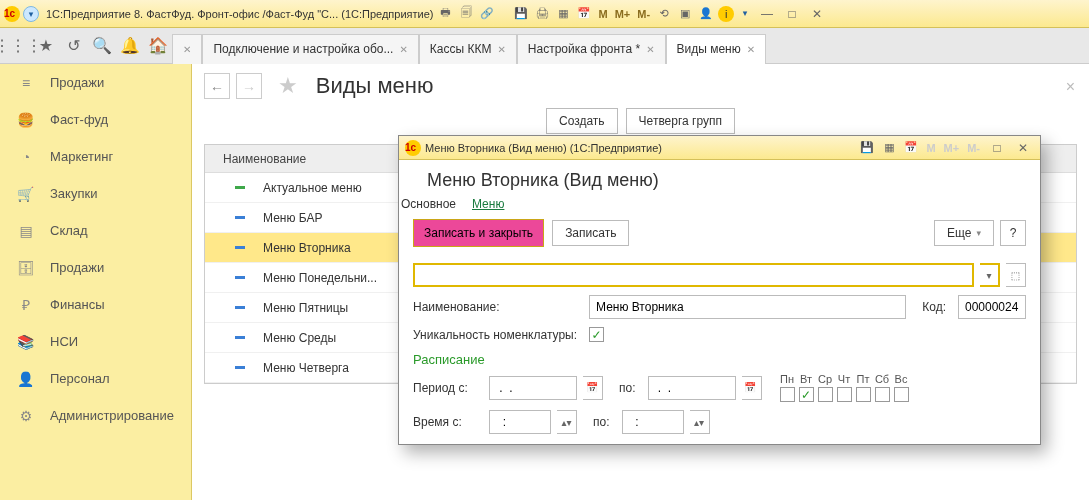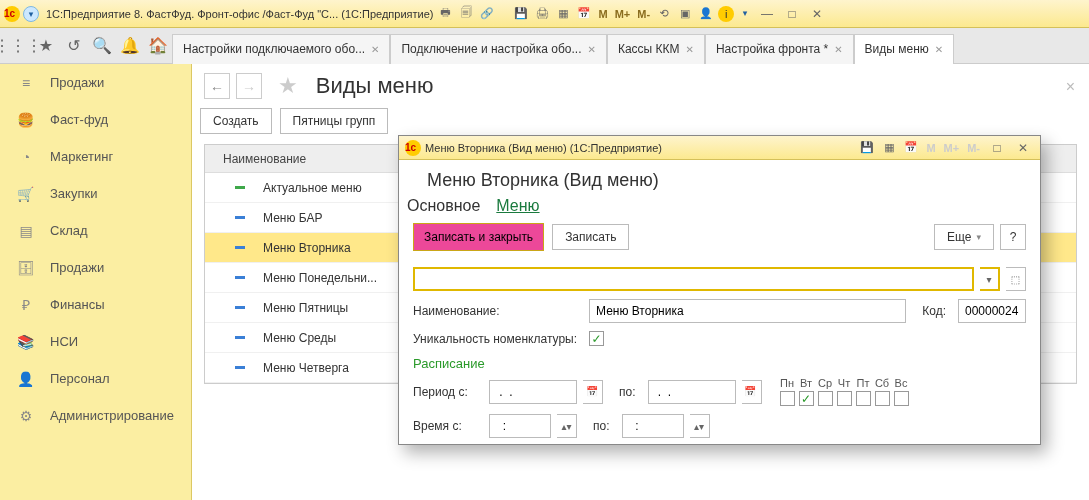--- a/index.html
+++ b/index.html
@@ -21,35 +21,35 @@
 .sidebar { width:192px; background:#fbeea2; border-right:1px solid #dcc863;}
 .sb-item { height:37px; display:flex; align-items:center; padding-left:18px; gap:16px; color:#555; font-size:13px; cursor:pointer;}
 .sb-icon { width:16px; height:16px; display:flex; align-items:center; justify-content:center; color:#888; font-size:14px;}
 .main { flex:1; background:#fff; position:relative;}
 .toolbar { height:44px; display:flex; align-items:center; padding:0 12px; gap:6px;}
 .navbtn { width:26px; height:26px; border:1px solid #ccc; background:#fff; display:flex; align-items:center; justify-content:center; color:#888; font-size:14px;}
 .navbtn.dis { color:#ccc;}
 .star { color:#ccc; font-size:22px; margin-left:10px;}
 .page-title { font-size:22px; color:#333; margin-left:12px;}
 .page-close { position:absolute; right:14px; top:14px; color:#bbb; font-size:16px;}
-.actionrow { padding:0 8px 10px; display:flex; gap:8px;}
+.actionrow { padding:0 8px 10px; display:flex; gap:8px;justify-content:center;}
 .btn { padding:5px 12px; border:1px solid #bbb; background:#fff; font-size:12px; color:#333; cursor:pointer; display:inline-flex; align-items:center; gap:3px;}
 .btn .drop { font-size:9px; color:#888; margin-left:2px;}
 .listpanel { margin:0 12px; border:1px solid #ccc;}
 .listhead { height:28px; background:#eee; border-bottom:1px solid #ddd; padding-left:18px; font-size:12px; color:#444; display:flex; align-items:center;}
 .listrow { height:30px; display:flex; align-items:center; padding-left:30px; gap:18px; border-bottom:1px solid #f0f0f0; font-size:12px; color:#333;}
 .listrow.sel { background:#ffe88a;}
 .row-marker { width:10px; height:3px; background:#3a7fd6;}
 .row-marker.green { width:10px; height:3px; background:#3fa84a;}
 
 .modal { position:absolute; left:398px; top:135px; width:643px; height:310px; background:#fff; border:1px solid #888; box-shadow:6px 8px 16px rgba(0,0,0,.3);}
 .m-title { height:24px; background:linear-gradient(#fef4cd,#fce98f); border-bottom:1px solid #d4c05a; display:flex; align-items:center; padding:0 6px; gap:4px;font-size:11px;}
 .m-title .spacer{flex:1;}
 .m-head { font-size:18px; color:#333; padding:10px 28px 6px;}
-.m-tabs { padding:0 8px 8px; display:flex; gap:16px; font-size:16px;}
+.m-tabs { padding:0 2px 8px; display:flex; gap:16px; font-size:12px;}
 .m-tab { color:#333;}
 .m-tab.link { color:#1a7a3e; text-decoration:underline;}
 .m-actions { padding:0 14px 12px; display:flex; gap:8px; align-items:center;}
 .btn-primary { background:#ec4899; border:1px solid #caa617; padding:6px 10px; font-weight:normal; font-size:12px;}
 .m-actions .right { margin-left:auto; display:flex; gap:6px;}
 .qmark { width:26px; height:26px; border:1px solid #bbb; display:flex; align-items:center; justify-content:center;}
 .form-row { display:flex; align-items:center; padding:4px 14px; gap:6px; font-size:12px;}
 .form-row .lbl { width:170px; color:#333;}
 .form-row.highlight .lbl{ width:170px;}
 .input { border:1px solid #bbb; height:24px; padding:0 6px; font-size:12px;}
@@ -92,21 +92,20 @@
 </div>
 
 <div class="tabrow">
   <div class="tabtool">⋮⋮⋮</div>
   <div class="tabtool">★</div>
   <div class="tabtool">↺</div>
   <div class="tabtool">🔍</div>
   <div class="tabtool">🔔</div>
   <div class="tabtool">🏠</div>
   <div class="tab">
-      <span>Настройки подключаемого обо...</span>
       <span class="close">✕</span>
     </div>
   <div class="tab">
       <span>Подключение и настройка обо...</span>
       <span class="close">✕</span>
     </div>
   <div class="tab">
       <span>Кассы ККМ</span>
       <span class="close">✕</span>
     </div>
@@ -168,21 +167,21 @@
   <div class="main">
     <div class="toolbar">
       <div class="navbtn">←</div>
       <div class="navbtn dis">→</div>
       <span class="star">★</span>
       <span class="page-title">Виды меню</span>
       <span class="page-close">×</span>
     </div>
     <div class="actionrow">
       <button class="btn">Создать</button>
-      <button class="btn">Пятницы групп</button>
+      <button class="btn">Четверга групп</button>
     </div>
     <div class="listpanel">
       <div class="listhead">Наименование</div>
       <div class="listrow">
           <span class="row-marker green"></span>
           <span>Актуальное меню</span>
         </div>
       <div class="listrow">
           <span class="row-marker"></span>
           <span>Меню БАР</span>

